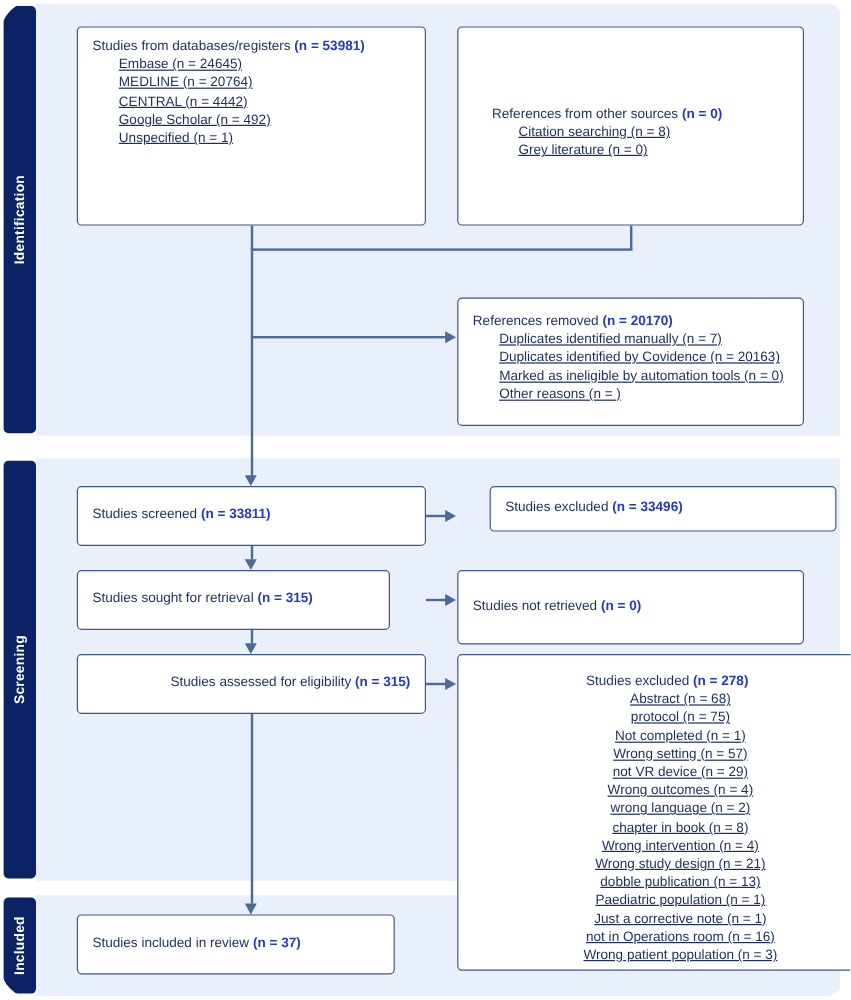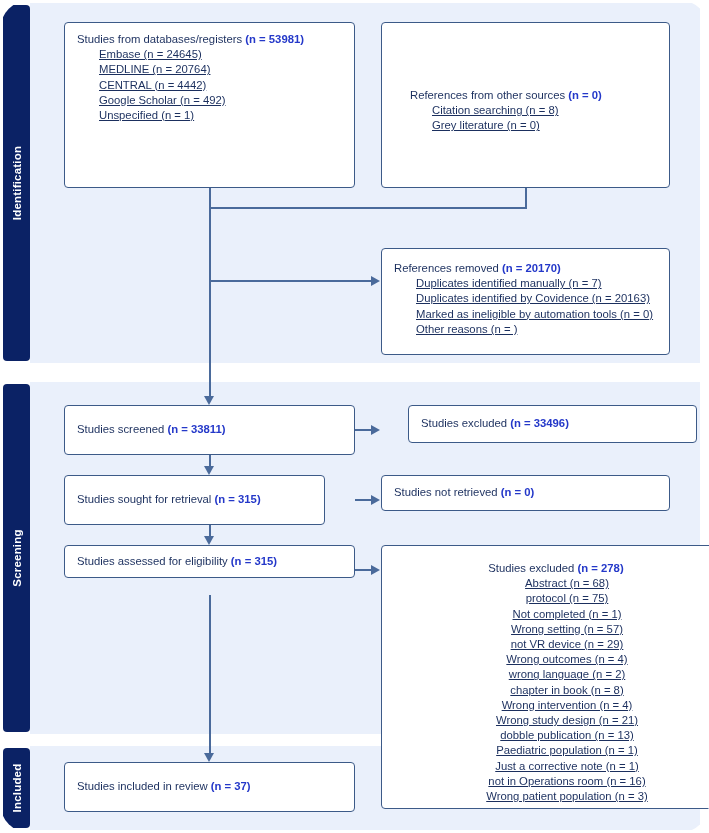--- a/index.html
+++ b/index.html
@@ -84,24 +84,24 @@
     font-weight: bold;
   }
 
   
   .box-databases  { left: 64px;  top: 22px;  width: 291px; height: 166px; }
   .box-othersrc   { left: 381px; top: 22px;  width: 289px; height: 166px; padding-left: 28px; }
   .box-removed    { left: 381px; top: 228px; width: 289px; height: 107px; }
   .box-screened   { left: 64px;  top: 405px; width: 291px; height: 50px;  }
   .box-excluded1  { left: 381px; top: 405px; width: 289px; height: 38px; margin-left: 27px;  }
   .box-sought     { left: 64px;  top: 475px; width: 261px; height: 50px;  }
-  .box-notretr    { left: 381px; top: 475px; width: 289px; height: 36px;  }
-  .box-assessed   { left: 64px;  top: 545px; width: 291px; height: 33px;  }
+  .box-notretr    { left: 381px; top: 475px; width: 289px; height: 62px;  }
+  .box-assessed   { left: 64px;  top: 545px; width: 291px; height: 50px; justify-content: flex-end;  }
   .box-excluded2  { left: 381px; top: 545px; width: 350px; height: 264px; text-align: center; }
-  .box-included   { left: 64px;  top: 762px; width: 291px; height: 50px;  }
+  .box-included   { left: 64px;  top: 762px; width: 265px; height: 50px;  }
   .vline {
     position: absolute;
     width: 1.8px;
     background: #4a6a9b;
   }
   .hline {
     position: absolute;
     height: 1.8px;
     background: #4a6a9b;
   }

